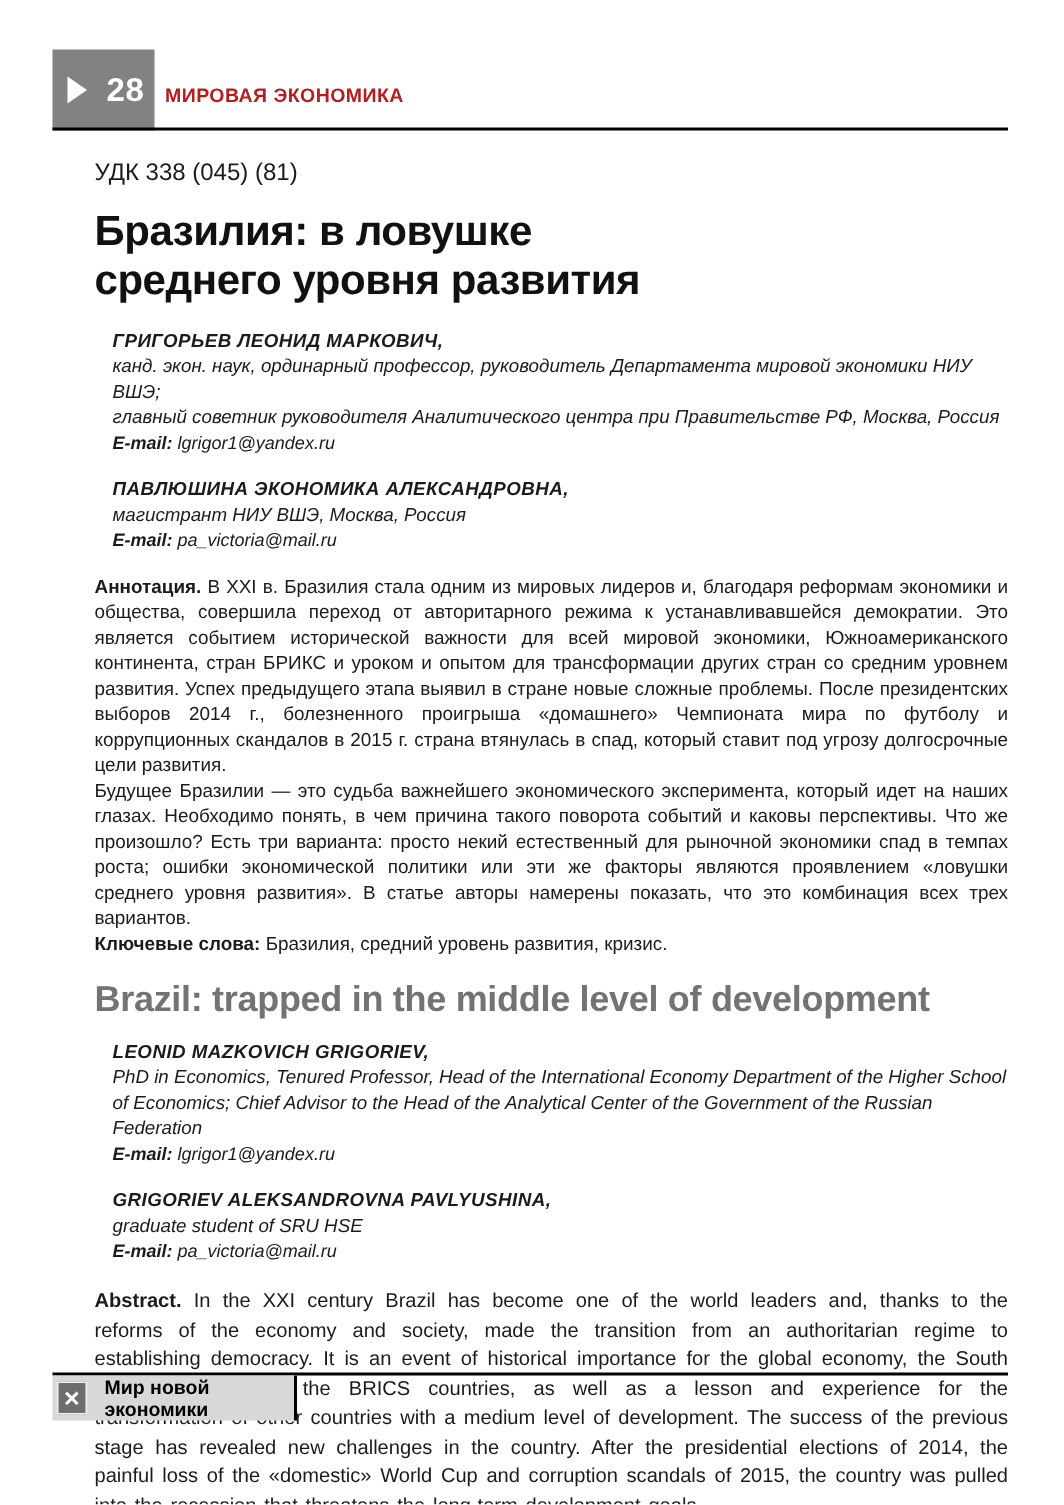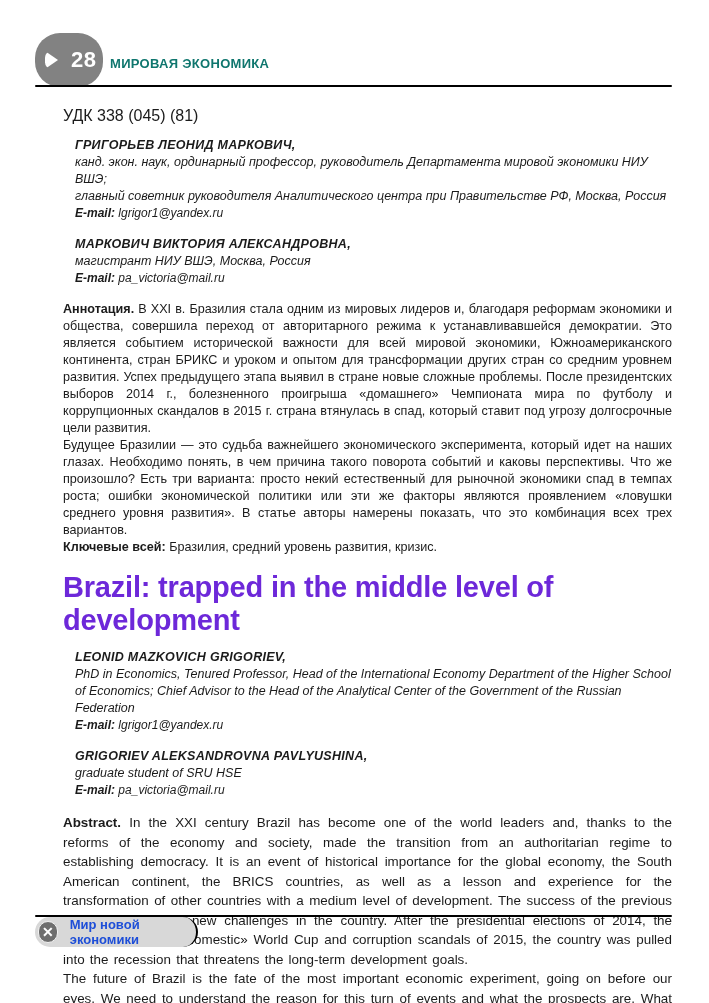--- a/index.html
+++ b/index.html
@@ -1,15 +1,15 @@
 <!DOCTYPE html>
 <html><head>
 <meta charset="utf-8">
 <style>
-  * { margin: 0; padding: 0; box-sizing: border-box; border-radius: 25px; }
+  * { margin: 0; padding: 0; box-sizing: border-box; }
   html, body { background: #ffffff; }
   .page {
     position: relative;
     width: 709px;
     height: 1003px;
     background: #ffffff;
     font-family: "Liberation Sans", sans-serif;
     color: #1b1b1b;
     overflow: hidden;
   }
@@ -36,21 +36,21 @@
     font-weight: bold;
     margin-left: 13px;
     letter-spacing: 0.5px;
   }
   .section-title {
     position: absolute;
     left: 110px; top: 56px;
     font-size: 13px;
     font-weight: bold;
     letter-spacing: 0.3px;
-    color: #0f766e;
+    color: #b91c1c;
   }
   .header-rule {
     position: absolute;
     left: 35px; top: 85px;
     width: 637px; height: 2px;
     background: #000000;
   }
 
   
   .content {
@@ -89,26 +89,26 @@
     font-size: 12.6px;
     line-height: 17px;
     text-align: justify;
     margin-top: 1px;
   }
   .annotation p { margin: 0; }
   .lead-bold { font-weight: bold; font-style: normal; }
   .keywords-line { font-size: 12.6px; line-height: 17px; }
 
   .title-en {
-    font-size: 29px;
+    font-size: 24px;
     font-weight: bold;
     letter-spacing: -0.2px;
     margin-top: 15px;
     margin-bottom: 12px;
-    color: #6d28d9;
+    color: #737373;
   }
   .abstract {
     font-size: 13.4px;
     line-height: 19.5px;
     text-align: justify;
     word-spacing: 1.5px;
     margin-top: 11px;
   }
   .abstract p { margin: 0; }
 
@@ -134,57 +134,59 @@
     border: 1px solid #f2f2f2;
     color: #ffffff;
     font-weight: bold;
     font-size: 14px;
     display: flex; align-items: center; justify-content: center;
   }
   .footer-journal {
     margin-left: 12px;
     font-size: 13px;
     font-weight: bold;
-    color: #1d4ed8;
+    color: #000000;
   }
 </style>
 </head>
 <body>
 
 <div class="page">
 
   <div class="page-badge">
     <span class="back-tri"></span>
     <span class="page-num">28</span>
   </div>
   <div class="section-title">МИРОВАЯ ЭКОНОМИКА</div>
   <div class="header-rule"></div>
 
   <div class="content">
 
     <div class="udk">УДК 338 (045) (81)</div>
 
+    <h1 class="title-ru">Бразилия: в ловушке
+среднего уровня развития</h1>
 
     <div class="author-block">
       <div class="author-name">ГРИГОРЬЕВ ЛЕОНИД МАРКОВИЧ,</div>
       <div class="author-affil">канд. экон. наук, ординарный профессор, руководитель Департамента мировой экономики НИУ ВШЭ;
 главный советник руководителя Аналитического центра при Правительстве РФ, Москва, Россия</div>
       <div class="email-line"><span class="email-label">E-mail:</span> <span>lgrigor1@yandex.ru</span></div>
     </div>
 
     <div class="author-block">
-      <div class="author-name">МАРКОВИЧ ВИКТОРИЯ АЛЕКСАНДРОВНА,</div>
+      <div class="author-name">ПАВЛЮШИНА ЭКОНОМИКА АЛЕКСАНДРОВНА,</div>
       <div class="author-affil">магистрант НИУ ВШЭ, Москва, Россия</div>
       <div class="email-line"><span class="email-label">E-mail:</span> <span>pa_victoria@mail.ru</span></div>
     </div>
 
     <div class="annotation">
       <p><span class="lead-bold">Аннотация.</span> <span>В XXI в. Бразилия стала одним из мировых лидеров и, благодаря реформам экономики и общества, совершила переход от авторитарного режима к устанавливавшейся демократии. Это является событием исторической важности для всей мировой экономики, Южноамериканского континента, стран БРИКС и уроком и опытом для трансформации других стран со средним уровнем развития. Успех предыдущего этапа выявил в стране новые сложные проблемы. После президентских выборов 2014 г., болезненного проигрыша «домашнего» Чемпионата мира по футболу и коррупционных скандалов в 2015 г. страна втянулась в спад, который ставит под угрозу долгосрочные цели развития.</span></p>
       <p>Будущее Бразилии — это судьба важнейшего экономического эксперимента, который идет на наших глазах. Необходимо понять, в чем причина такого поворота событий и каковы перспективы. Что же произошло? Есть три варианта: просто некий естественный для рыночной экономики спад в темпах роста; ошибки экономической политики или эти же факторы являются проявлением «ловушки среднего уровня развития». В статье авторы намерены показать, что это комбинация всех трех вариантов.</p>
-      <p class="keywords-line"><span class="lead-bold">Ключевые всей:</span> <span>Бразилия, средний уровень развития, кризис.</span></p>
+      <p class="keywords-line"><span class="lead-bold">Ключевые слова:</span> <span>Бразилия, средний уровень развития, кризис.</span></p>
     </div>
 
     <h2 class="title-en">Brazil: trapped in the middle level of development</h2>
 
     <div class="author-block">
       <div class="author-name">LEONID MAZKOVICH GRIGORIEV,</div>
       <div class="author-affil">PhD in Economics, Tenured Professor, Head of the International Economy Department of the Higher School
 of Economics; Chief Advisor to the Head of the Analytical Center of the Government of the Russian Federation</div>
       <div class="email-line"><span class="email-label">E-mail:</span> <span>lgrigor1@yandex.ru</span></div>
     </div>

